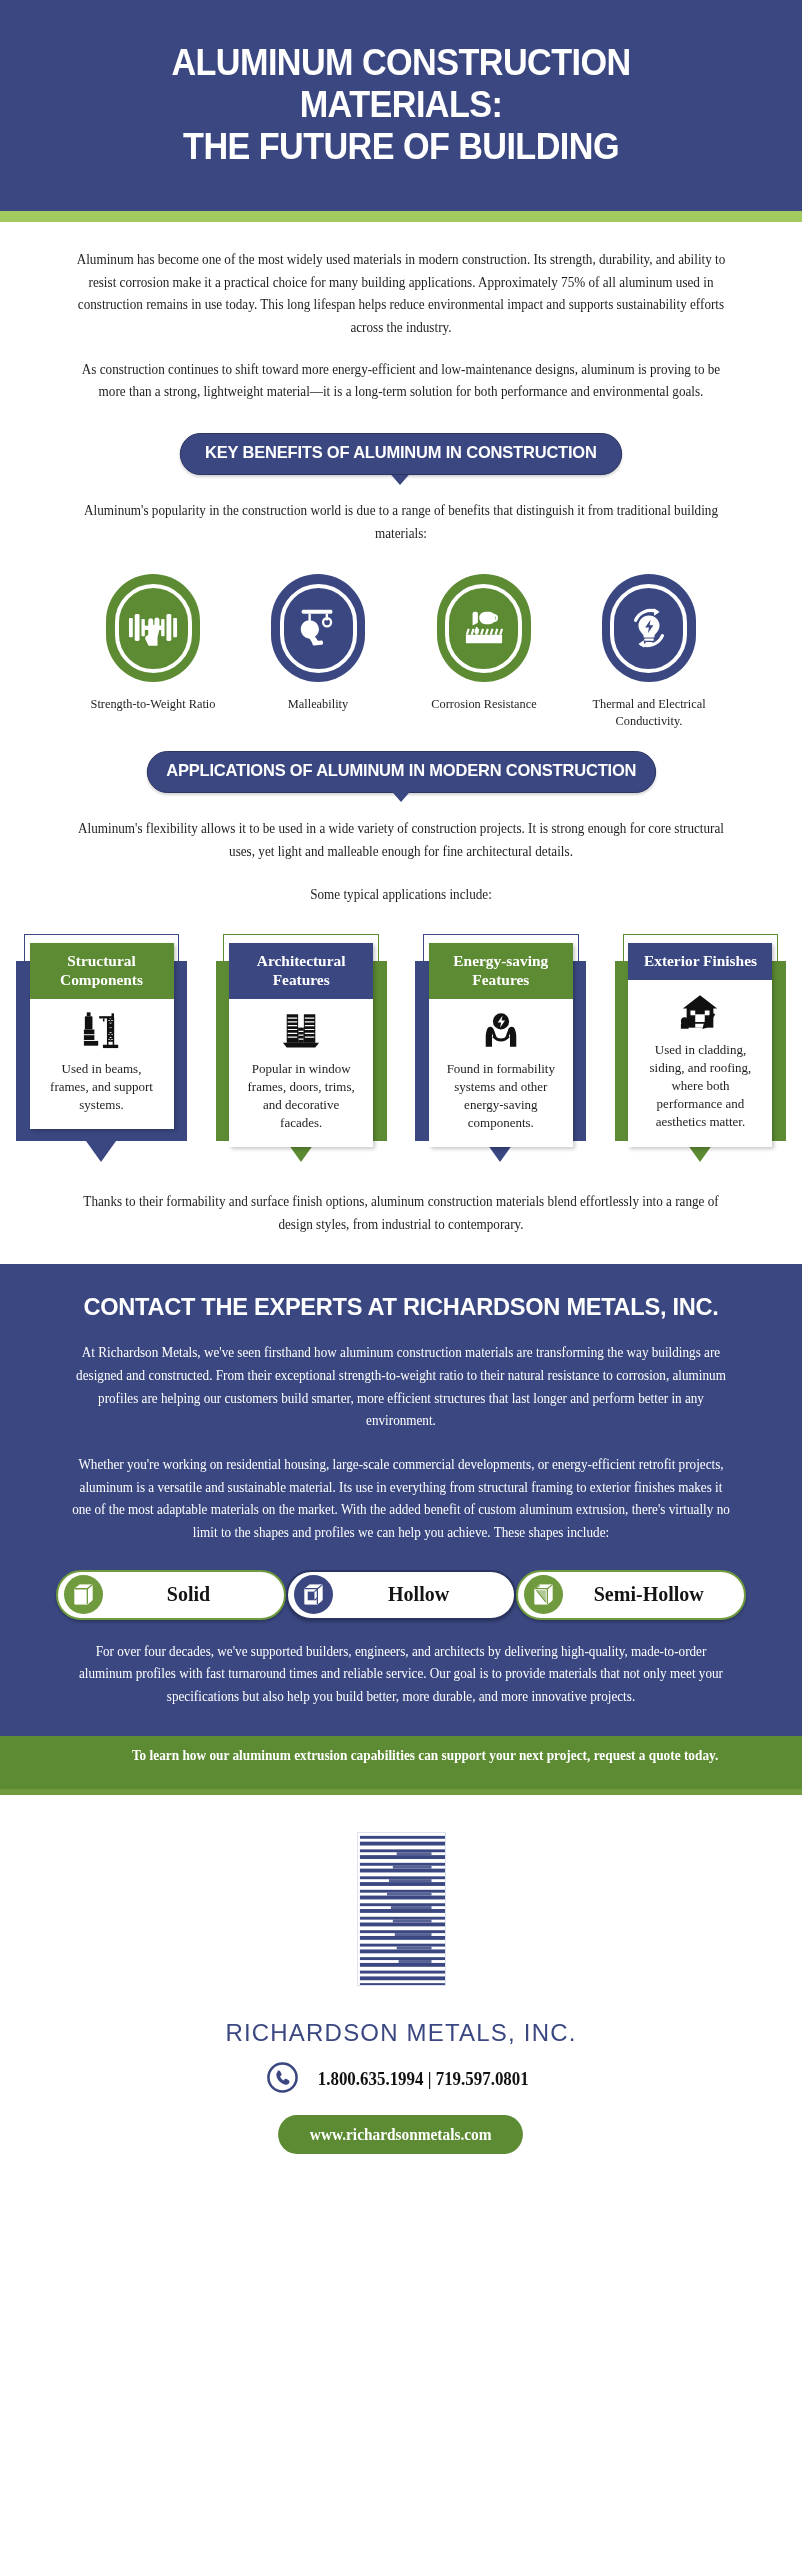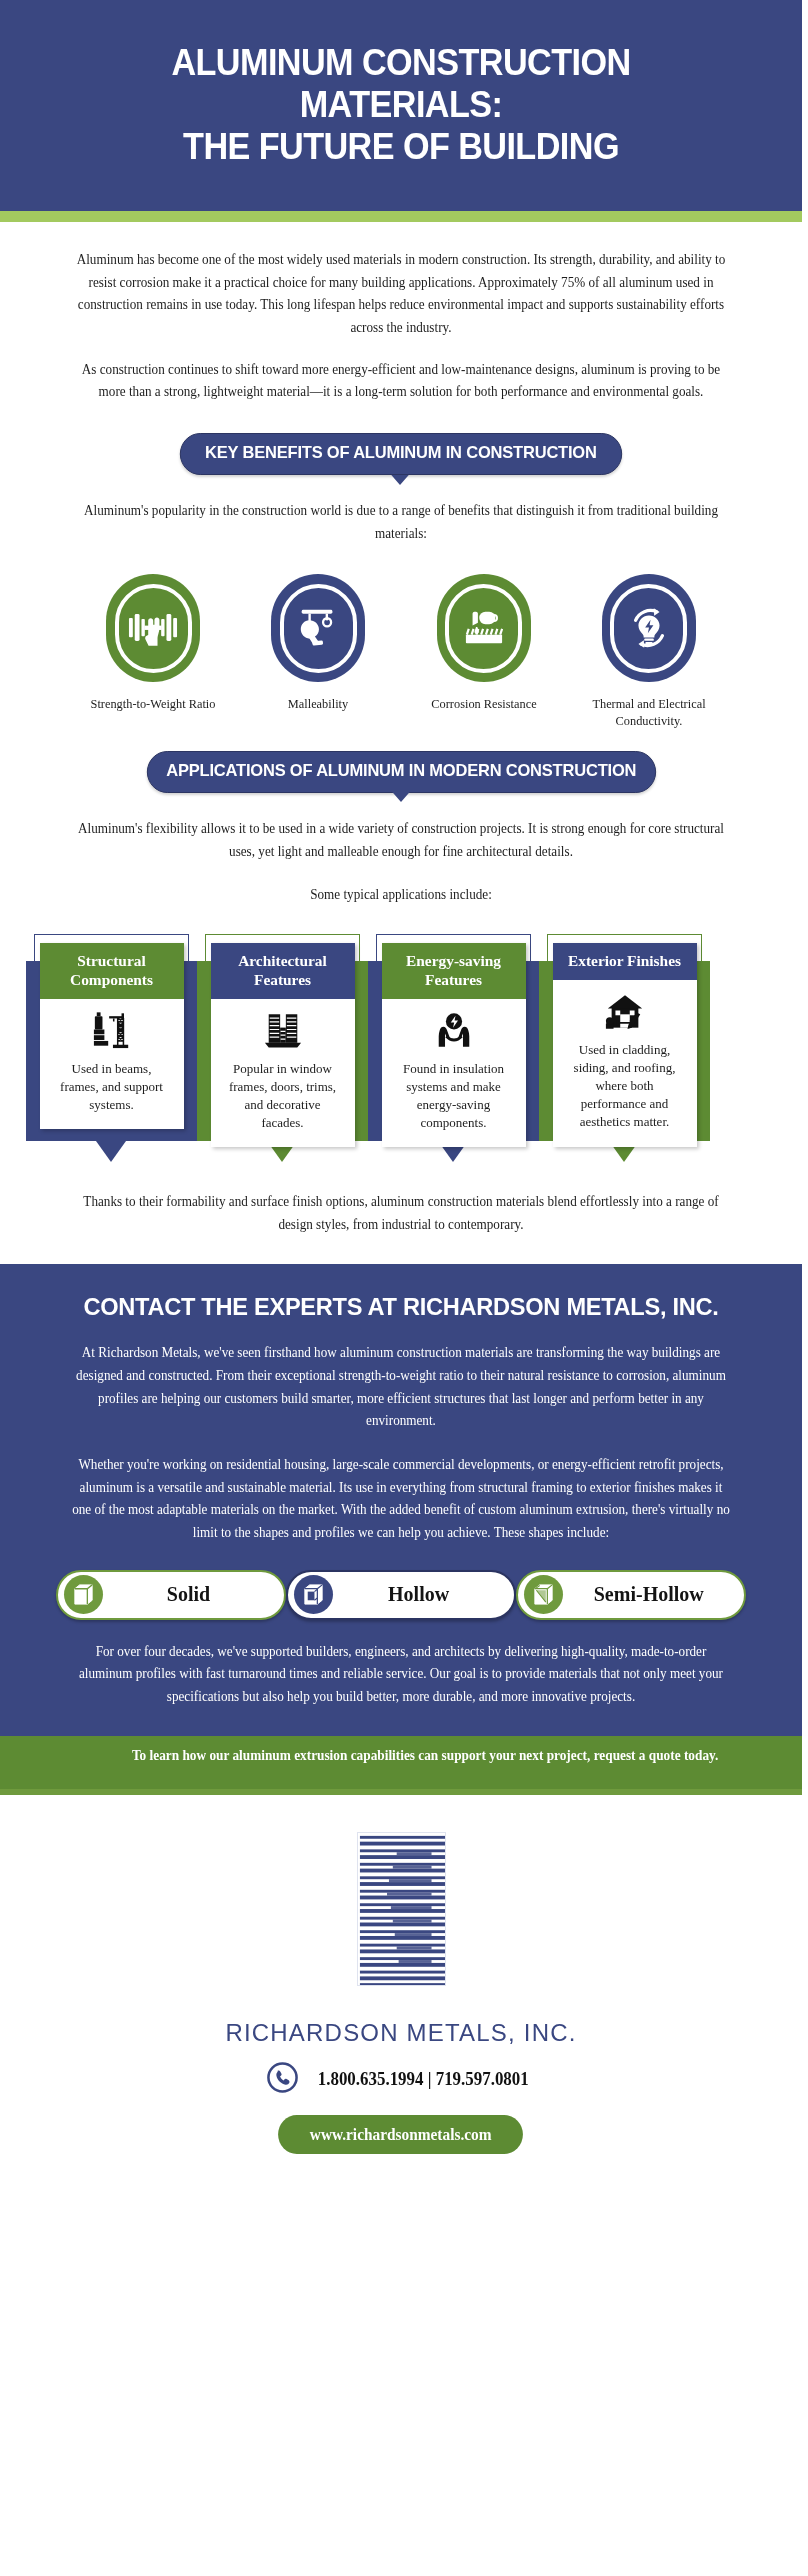--- a/index.html
+++ b/index.html
@@ -121,23 +121,23 @@
     font-family: "Liberation Serif", serif;
     font-size: 13px;
     line-height: 1.3;
     color: #1d1d1d;
     transform: scaleX(0.95);
   }
 
   
   .cards-row {
     display: flex;
-    justify-content: flex-start;
+    justify-content: space-between;
     margin-top: 27px;
-    padding: 0 26px;
+    padding: 0 16px;
   }
   .card {
     width: 171px;
     position: relative;
     padding-top: 9.6px;
   }
   
   .card-frame {
     position: absolute;
     left: 7.7px; right: 7.7px; top: 0;
@@ -508,21 +508,21 @@
         <div class="card-body">
           <div class="card-icon">
             <svg width="42" height="39" viewBox="0 0 44 40" fill="#111">
               <circle cx="22" cy="11.5" r="8.5"></circle>
               <path d="M23.6 5.5l-5 7.2h3.6l-1.2 5.4 5.2-7.6h-3.6z" fill="#fff"></path>
               <path d="M11 17c1.8 0 3 1.6 3.6 3.4l2.6 7.2-2.6 1.2-2-4.6V38H6V27c0-2 .4-4 1-6 .6-2.2 1.6-4 4-4z"></path>
               <path d="M33 17c-1.8 0-3 1.6-3.6 3.4l-2.6 7.2 2.6 1.2 2-4.6V38h6.6V27c0-2-.4-4-1-6-.6-2.2-1.6-4-4-4z"></path>
               <path d="M14 27c2.4 2.6 5 4 8 4s5.6-1.4 8-4" fill="none" stroke="#111" stroke-width="3"></path>
             </svg>
           </div>
-          <div class="card-text">Found in insulation systems and make energy-saving components.</div>
+          <div class="card-text">Found in formability systems and other energy-saving components.</div>
         </div>
       </div>
     </div>
 
     <div class="card v-navy">
       <div class="card-frame"></div>
       <div class="card-rails">
         <div class="rail left"></div>
         <div class="rail right"></div>
       </div>

